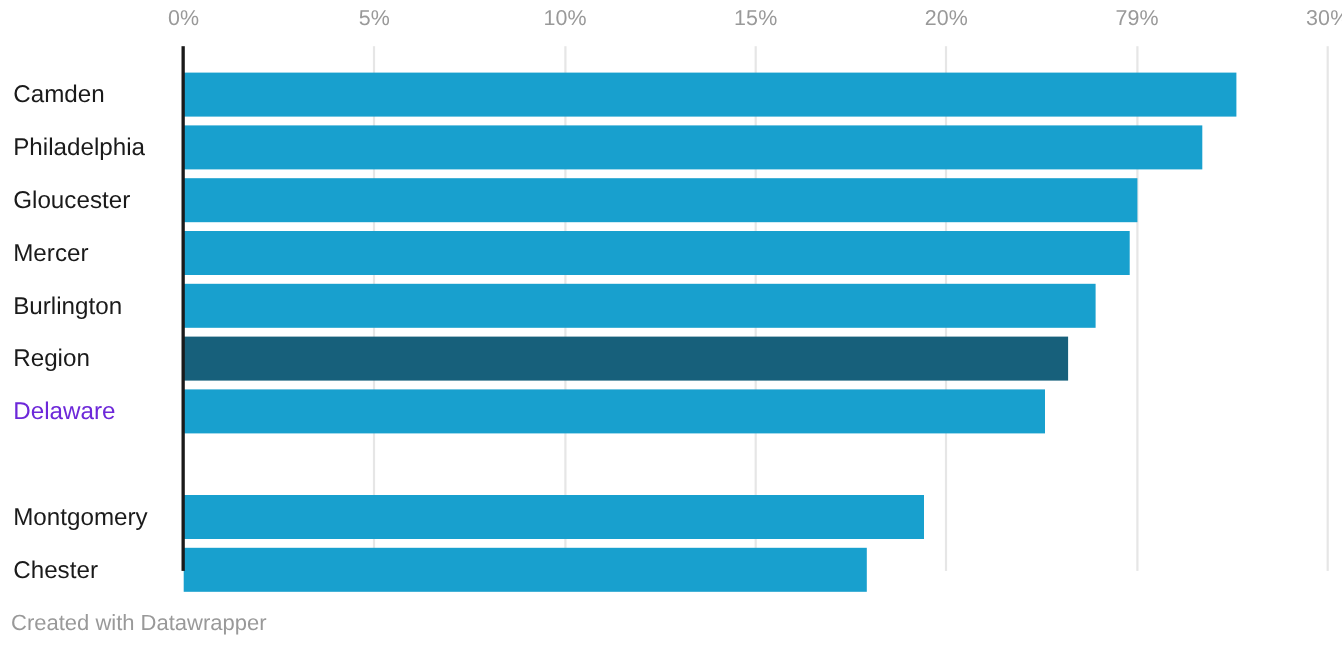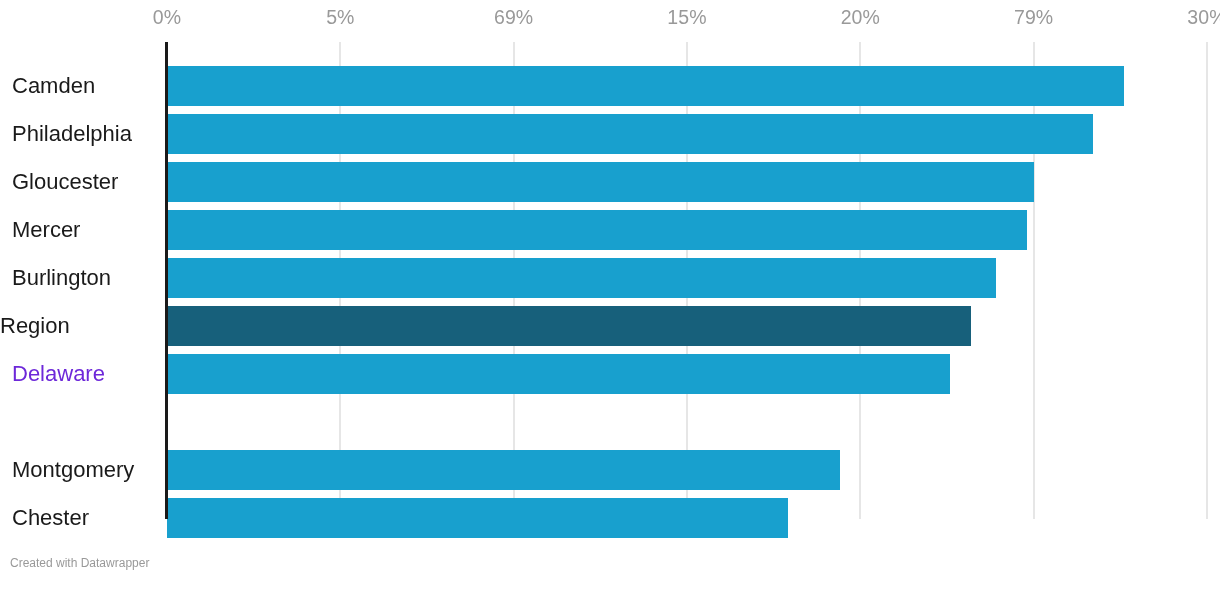--- a/index.html
+++ b/index.html
@@ -100,34 +100,34 @@
   }
   .bar.highlight {
     background: #17607b;
   }
 
   
   .footer {
     position: absolute;
     left: 10px;
     top: 556px;
-    font-size: 12px;
+    font-size: 20px;
     color: #999999;
     white-space: nowrap;
   }
 </style>
 </head>
 <body>
 
 <div class="chart-root">
 
   <div class="axis-top" id="axis-top">
       <div class="axis-tick-label" style="left: 167px;">0%</div>
       <div class="axis-tick-label" style="left: 340.333px;">5%</div>
-      <div class="axis-tick-label" style="left: 513.667px;">69%</div>
+      <div class="axis-tick-label" style="left: 513.667px;">10%</div>
       <div class="axis-tick-label" style="left: 687px;">15%</div>
       <div class="axis-tick-label" style="left: 860.333px;">20%</div>
       <div class="axis-tick-label" style="left: 1033.67px;">79%</div>
       <div class="axis-tick-label" style="left: 1207px;">30%</div>
     </div>
 
   <div class="plot">
     <div class="gridlines" id="gridlines">
         <div class="gridline" style="left: 339.333px; background: rgb(230, 230, 230);"></div>
         <div class="gridline" style="left: 512.667px; background: rgb(230, 230, 230);"></div>
@@ -152,21 +152,21 @@
         </div>
         <div class="row" style="top: 102px;">
           <div class="row-label" style="color: rgb(26, 26, 26); right: auto; text-align: left; left: 12px;">Gloucester</div>
           <div class="bar" style="left: 167px; width: 866.667px; background: rgb(24, 160, 206);"></div>
         </div>
         <div class="row" style="top: 198px;">
           <div class="row-label" style="color: rgb(26, 26, 26); right: auto; text-align: left; left: 12px;">Burlington</div>
           <div class="bar" style="left: 167px; width: 828.533px; background: rgb(24, 160, 206);"></div>
         </div>
         <div class="row" style="top: 246px;">
-          <div class="row-label" style="color: rgb(26, 26, 26); right: auto; text-align: left; left: 0;">Region</div>
+          <div class="row-label" style="color: rgb(26, 26, 26); right: auto; text-align: left; left: 12px;">Region</div>
           <div class="bar highlight" style="left: 167px; width: 804.267px; background: rgb(23, 96, 123);"></div>
         </div>
         <div class="row" style="top: 294px;">
           <div class="row-label" style="color: #6d28d9; right: auto; text-align: left; left: 12px;">Delaware</div>
           <div class="bar" style="left: 167px; width: 783.467px; background: rgb(24, 160, 206);"></div>
         </div>
         <div class="row" style="top: 390px;">
           <div class="row-label" style="color: rgb(26, 26, 26); right: auto; text-align: left; left: 12px;">Montgomery</div>
           <div class="bar" style="left: 167px; width: 672.533px; background: rgb(24, 160, 206);"></div>
         </div>

